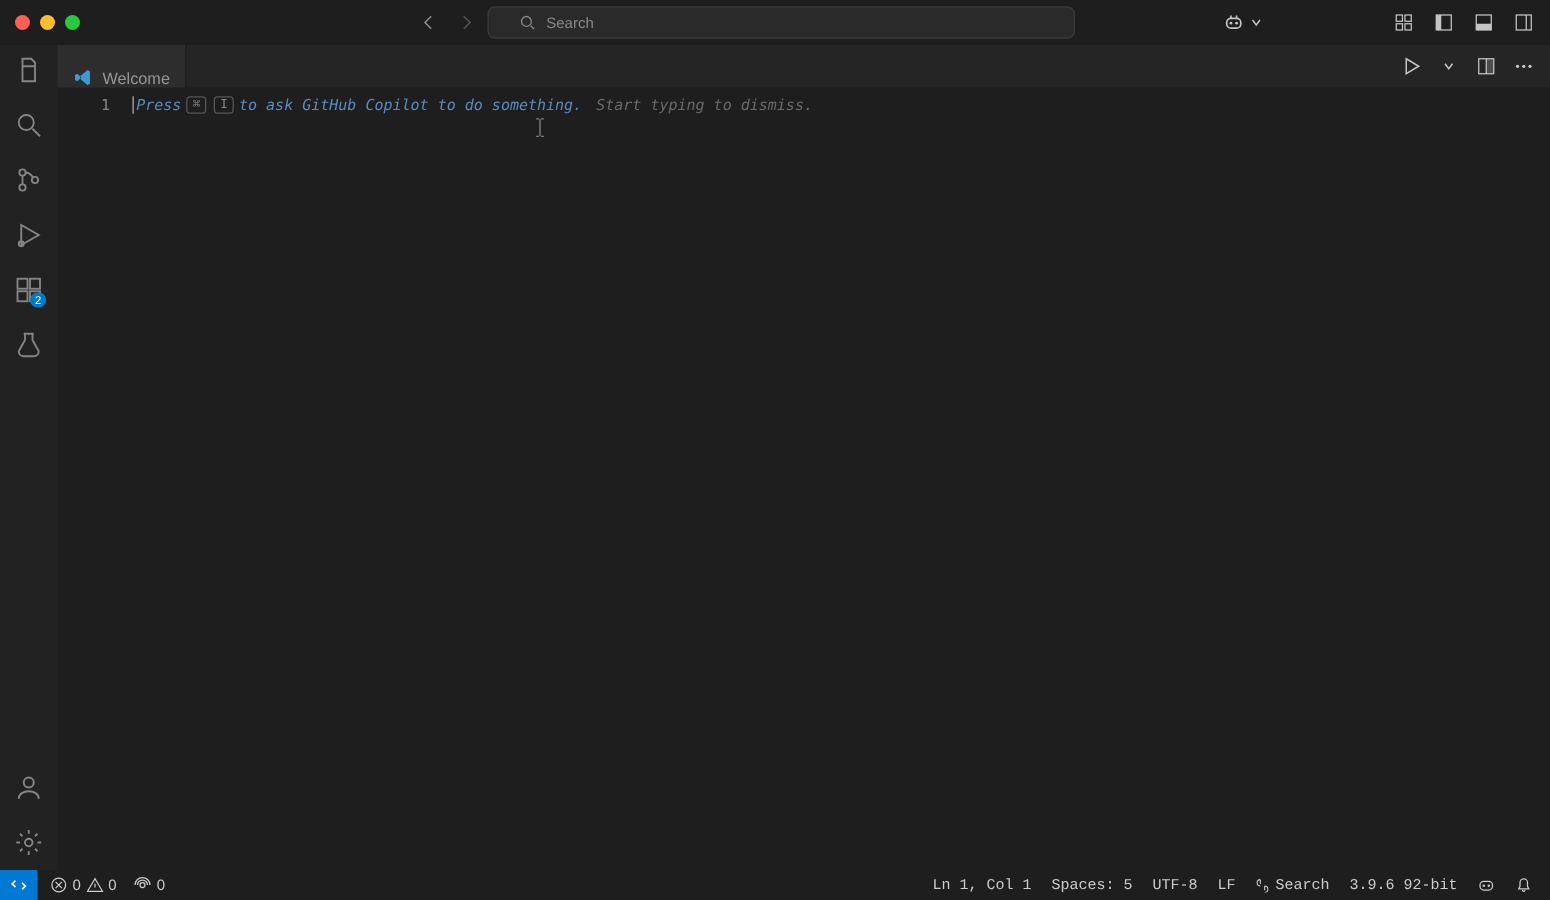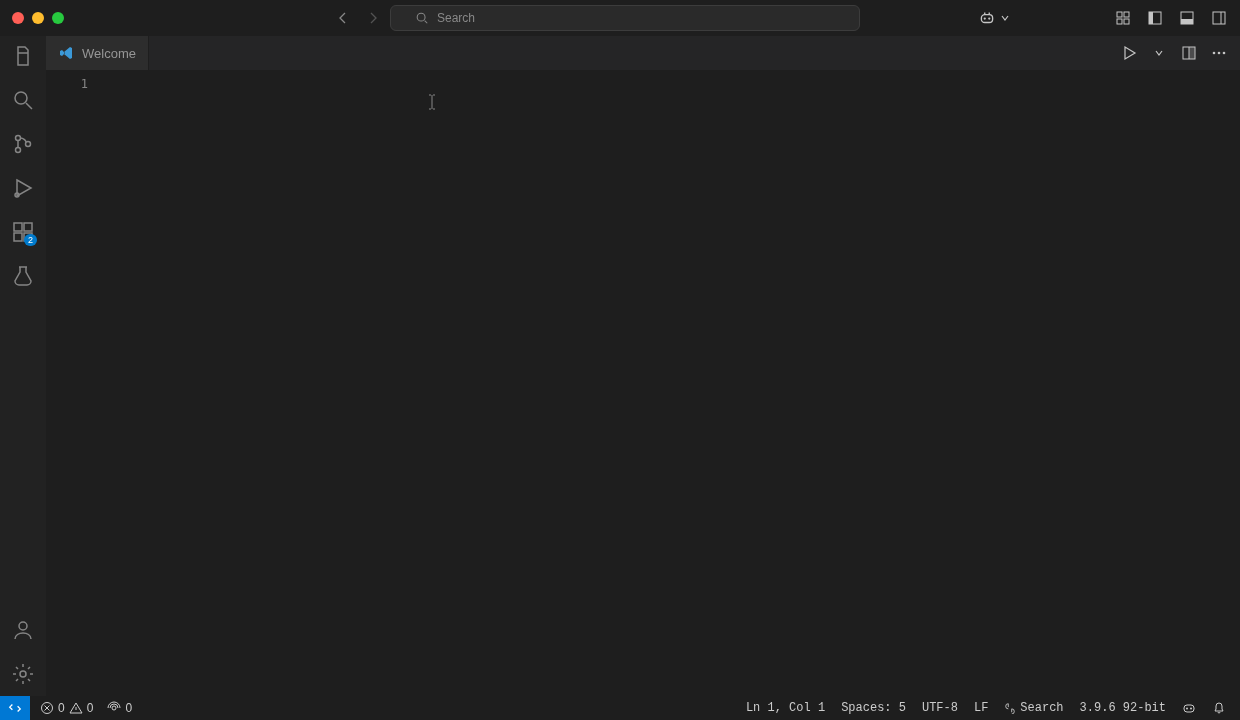--- a/index.html
+++ b/index.html
@@ -18,21 +18,21 @@
   .title-right { position: absolute; right: 12px; display: flex; gap: 14px; align-items: center; }
   .title-right .iconbtn { width: 18px; height: 18px; color: #c5c5c5; cursor: pointer; display: flex; align-items: center; justify-content: center; }
   .copilot-btn { position: absolute; right: 230px; display: flex; align-items: center; color: #c5c5c5; gap: 4px; cursor: pointer; }
   .body-row { flex: 1; display: flex; min-height: 0; }
   .activity-bar { width: 46px; background: #222222; display: flex; flex-direction: column; align-items: center; padding-top: 8px; gap: 20px; }
   .activity-bar .act { width: 24px; height: 24px; color: #858585; cursor: pointer; position: relative; display: flex; align-items: center; justify-content: center; }
   .activity-bar .spacer { flex: 1; }
   .badge { position: absolute; bottom: -2px; right: -2px; background: #007acc; color: #fff; font-size: 9px; border-radius: 8px; padding: 0 4px; line-height: 12px; }
   .main-col { flex: 1; display: flex; flex-direction: column; background: #1e1e1e; min-width: 0; }
   .tabs-row { height: 34px; background: #252526; display: flex; align-items: stretch; }
-  .tab { display: flex; align-items: center; padding: 0 12px; font-size: 13px; gap: 8px; color: #969696; cursor: pointer; border-right: 1px solid #1e1e1e; background: #2d2d2d; }
+  .tab { display: flex; align-items: flex-end; padding: 0 12px; font-size: 13px; gap: 8px; color: #969696; cursor: pointer; border-right: 1px solid #1e1e1e; background: #2d2d2d; }
   .tab.active { background: #1e1e1e; color: #ffffff; }
   .tab .close { width: 14px; height: 14px; color: #c5c5c5; display: flex; align-items: center; justify-content: center; }
   .tab .icon { width: 16px; height: 16px; display: flex; align-items: center; justify-content: center; }
   .tab-actions { margin-left: auto; display: flex; align-items: center; gap: 12px; padding-right: 12px; }
   .tab-actions .iconbtn { width: 18px; height: 18px; color: #c5c5c5; cursor: pointer; display: flex; align-items: center; justify-content: center; }
   .editor { flex: 1; display: flex; font-family: Menlo, Consolas, monospace; font-size: 12px; position: relative; }
   .gutter { width: 60px; text-align: right; padding-right: 18px; color: #858585; user-select: none; line-height: 20px; padding-top: 4px; }
   .editor-content { flex: 1; padding-top: 4px; line-height: 20px; position: relative; }
   .line1 { display: flex; align-items: center; gap: 2px; flex-wrap: nowrap; white-space: nowrap; }
   .cursor { display: inline-block; width: 1px; height: 14px; background: #aeafad; vertical-align: middle; }
@@ -214,20 +214,29 @@
               </svg>
           </div>
         </div>
       </div>
 
       <div class="editor">
         <div class="gutter">
           <div>1</div>
         </div>
         <div class="editor-content">
+          <div class="line1">
+            <span class="cursor"></span>
+            <span class="hint1">Press</span>
+            <span class="keycap">⌘</span>
+            <span class="keycap">I</span>
+            <span class="hint1">to ask GitHub Copilot to do something.</span>
+            &nbsp;
+            <span class="hint2">Start typing to dismiss.</span>
+          </div>
           <span class="text-cursor-img">
             <svg viewBox="0 0 12 16" width="12" height="16">
                 <path d="M3 1h2M7 1h2M6 1v14M3 15h2M7 15h2" stroke="currentColor" stroke-width="1"></path>
               </svg>
           </span>
         </div>
       </div>
     </div>
   </div>
 

